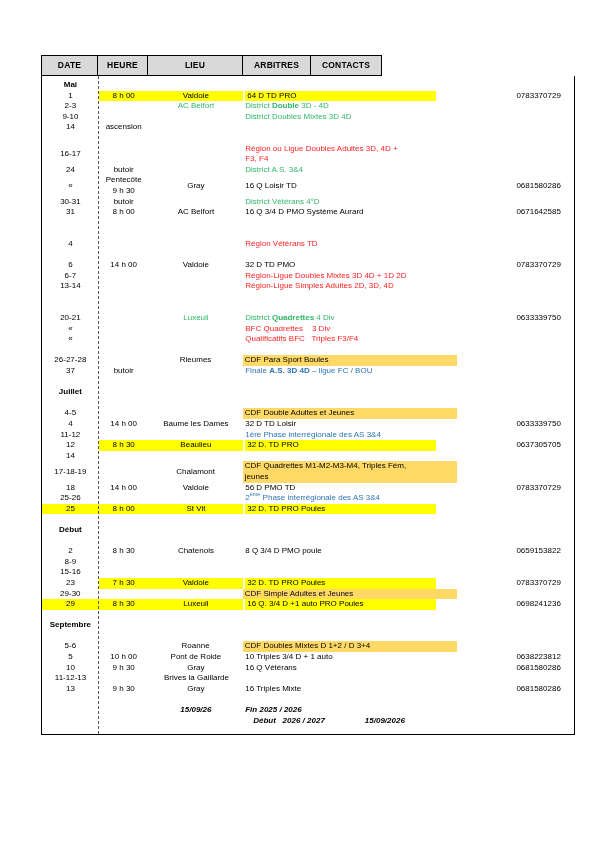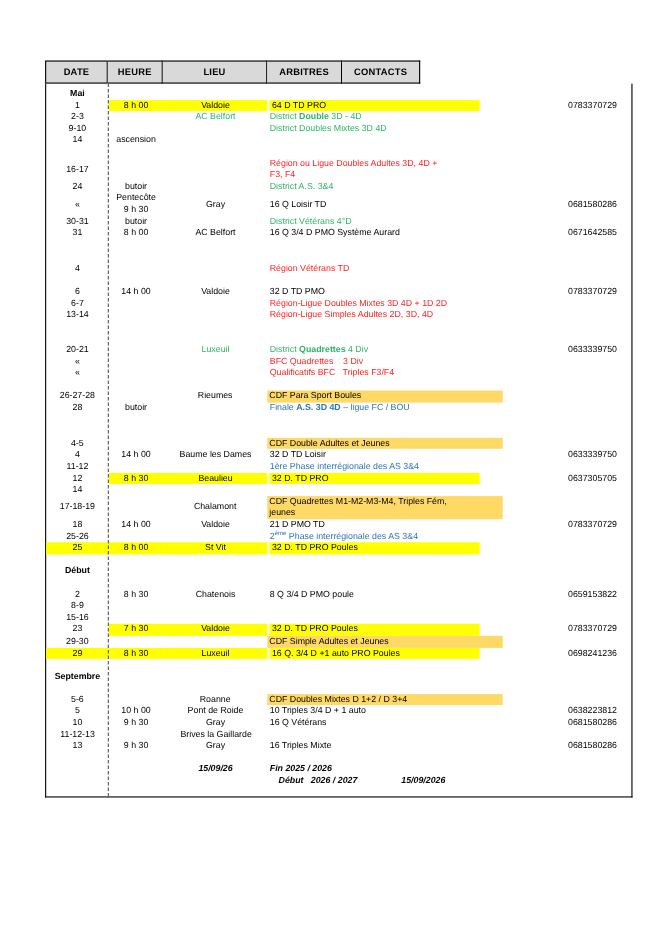--- a/index.html
+++ b/index.html
@@ -200,28 +200,36 @@
         <div class="trow spacer"></div>
         <div class="trow">
           <div class="cell w-date">26-27-28</div>
           <div class="cell w-heure"></div>
           <div class="cell w-lieu">Rieumes</div>
           <div class="cell w-concours"><div class="hl-orange"><span>CDF Para Sport Boules</span></div></div>
           <div class="cell w-arbitres"></div>
           <div class="cell w-contacts"></div>
         </div>
         <div class="trow">
-          <div class="cell w-date">28</div>
+          <div class="cell w-date">37</div>
           <div class="cell w-heure">butoir</div>
           <div class="cell w-lieu"></div>
           <div class="cell w-concours c-blue"><span>Finale </span><span class="b">A.S. 3D 4D</span><span> – ligue FC / BOU</span></div>
           <div class="cell w-arbitres"></div>
           <div class="cell w-contacts"></div>
         </div>
         <div class="trow spacer"></div>
+        <div class="trow">
+          <div class="cell w-date month">Juillet</div>
+          <div class="cell w-heure"></div>
+          <div class="cell w-lieu"></div>
+          <div class="cell w-concours"></div>
+          <div class="cell w-arbitres"></div>
+          <div class="cell w-contacts"></div>
+        </div>
         <div class="trow spacer"></div>
         <div class="trow">
           <div class="cell w-date">4-5</div>
           <div class="cell w-heure"></div>
           <div class="cell w-lieu"></div>
           <div class="cell w-concours"><div class="hl-orange"><span>CDF Double Adultes et Jeunes</span></div></div>
           <div class="cell w-arbitres"></div>
           <div class="cell w-contacts"></div>
         </div>
         <div class="trow">
@@ -267,21 +275,21 @@
           <div class="cell w-heure"></div>
           <div class="cell w-lieu">Chalamont</div>
           <div class="cell w-concours"><div class="hl-orange"><span>CDF Quadrettes M1-M2-M3-M4, Triples Fém,</span><br><span>jeunes</span></div></div>
           <div class="cell w-arbitres"></div>
           <div class="cell w-contacts"></div>
         </div>
         <div class="trow">
           <div class="cell w-date">18</div>
           <div class="cell w-heure">14 h 00</div>
           <div class="cell w-lieu">Valdoie</div>
-          <div class="cell w-concours"><span>21 D PMO TD</span></div>
+          <div class="cell w-concours"><span>56 D PMO TD</span></div>
           <div class="cell w-arbitres"></div>
           <div class="cell w-contacts">0783370729</div>
         </div>
         <div class="trow">
           <div class="cell w-date">25-26</div>
           <div class="cell w-heure"></div>
           <div class="cell w-lieu"></div>
           <div class="cell w-concours c-blue"><span>2</span><sup>ème</sup><span> Phase interrégionale des AS 3&amp;4</span></div>
           <div class="cell w-arbitres"></div>
           <div class="cell w-contacts"></div>

